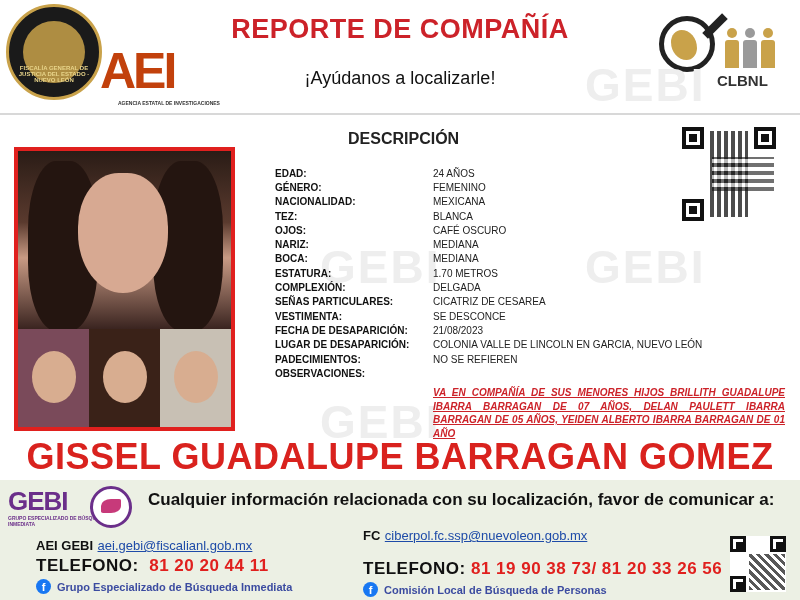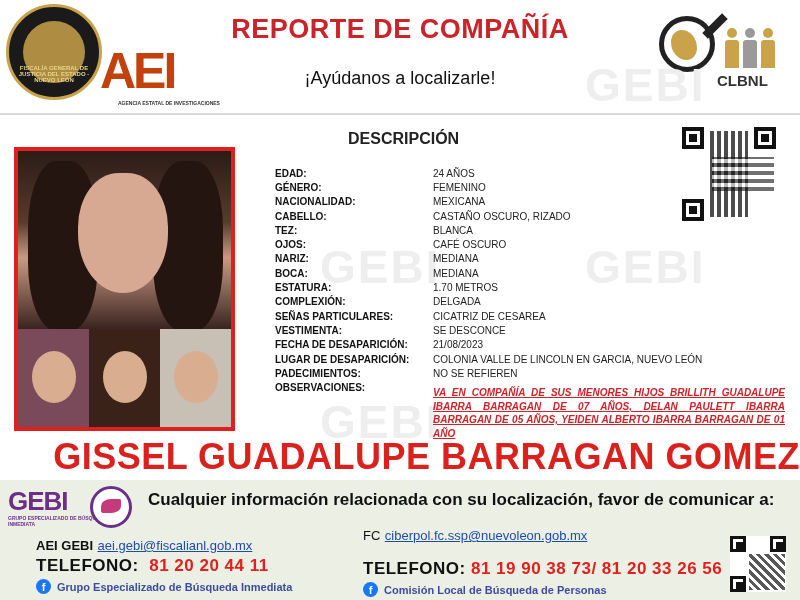--- a/index.html
+++ b/index.html
@@ -38,21 +38,21 @@
   .desc-table { position: absolute; left: 275px; top: 166px; width: 510px; }
   .row { display: flex; height: 14.3px; align-items: center; }
   .label { width: 158px; font-size: 10px; font-weight: bold; color: #111; white-space: nowrap; }
   .value { font-size: 10px; color: #222; white-space: nowrap; }
   .obs-text { position: absolute; left: 433px; top: 386px; width: 352px; font-size: 10px; font-weight: bold; font-style: italic; color: #cc2229; text-decoration: underline; line-height: 13.5px; text-align: justify; }
 
   .qr { position: absolute; background: #fff; }
   .finder { position: absolute; width: 22px; height: 22px; border: 4px solid #111; background: #fff; }
   .finder::after { content: ""; position: absolute; left: 3px; top: 3px; width: 8px; height: 8px; background: #111; }
 
-  .name { position: absolute; left: 0; top: 436px; width: 800px; text-align: right; font-size: 36px; font-weight: bold; color: #d9221e; letter-spacing: 0.5px; }
+  .name { position: absolute; left: 0; top: 436px; width: 800px; text-align: center; font-size: 36px; font-weight: bold; color: #d9221e; letter-spacing: 0.5px; }
 
   .footer { position: absolute; left: 0; top: 480px; width: 800px; height: 120px; background: #ecf0e4; }
   .gebi-logo { position: absolute; left: 8px; top: 6px; width: 125px; height: 42px; }
   .gebi-text { position: absolute; left: 0; top: 0; font-size: 26px; font-weight: bold; color: #6b2f8a; letter-spacing: -1px; }
   .gebi-sub { position: absolute; left: 0; top: 29px; font-size: 5px; color: #6b2f8a; font-weight: bold; line-height: 6px; }
   .gebi-mark { position: absolute; left: 82px; top: 0; width: 42px; height: 42px; border-radius: 50%; background: #fff; border: 3px solid #6b2f8a; }
   .gebi-mark::after { content: ""; position: absolute; left: 8px; top: 10px; width: 20px; height: 14px; background: #c73a7a; border-radius: 50% 10% 50% 10%; }
   .contact-msg { position: absolute; left: 148px; top: 10px; font-size: 17px; font-weight: bold; color: #111; }
   .left-col { position: absolute; left: 36px; top: 56px; }
   .lbl { font-size: 13px; font-weight: bold; color: #111; }
@@ -128,24 +128,20 @@
     </div>
   <div class="row">
       <span class="label">GÉNERO:</span>
       <span class="value">FEMENINO</span>
     </div>
   <div class="row">
       <span class="label">NACIONALIDAD:</span>
       <span class="value">MEXICANA</span>
     </div>
   <div class="row">
-      <span class="label">CABELLO:</span>
-      <span class="value">CASTAÑO OSCURO, RIZADO</span>
-    </div>
-  <div class="row">
       <span class="label">TEZ:</span>
       <span class="value">BLANCA</span>
     </div>
   <div class="row">
       <span class="label">OJOS:</span>
       <span class="value">CAFÉ OSCURO</span>
     </div>
   <div class="row">
       <span class="label">NARIZ:</span>
       <span class="value">MEDIANA</span>
@@ -210,21 +206,21 @@
   <div class="left-col">
     <div><span class="lbl">AEI GEBI</span> <a class="lnk">aei.gebi@fiscalianl.gob.mx</a></div>
     <div class="tel" style="margin-top:2px;"><span>TELEFONO:</span>&nbsp;&nbsp;<span class="tel-num">81 20 20 44 11</span></div>
     <div class="fb-row">
         <span class="fb-icon">f</span>
         <span class="fb-text">Grupo Especializado de Búsqueda Inmediata</span>
       </div>
   </div>
 
   <div class="right-col">
-    <div><span class="lbl" style="font-weight:normal;margin-top:24px;">FC</span> <a class="lnk">ciberpol.fc.ssp@nuevoleon.gob.mx</a></div>
+    <div><span class="lbl" style="font-weight:bold;margin-top:24px;">FC</span> <a class="lnk">ciberpol.fc.ssp@nuevoleon.gob.mx</a></div>
     <div class="tel" style="margin-top:15px;"><span>TELEFONO:</span> <span class="tel-num">81 19 90 38 73/ 81 20 33 26 56</span></div>
     <div class="fb-row">
         <span class="fb-icon">f</span>
         <span class="fb-text">Comisión Local de Búsqueda de Personas</span>
       </div>
   </div>
 
   <div class="qr" style="left:730px; top:56px; width:56px; height:56px;">
     <div class="finder" style="left:0; top:0; width:16px; height:16px; border-width:3px;"></div>
     <div class="finder" style="right:0; top:0; width:16px; height:16px; border-width:3px;"></div>

